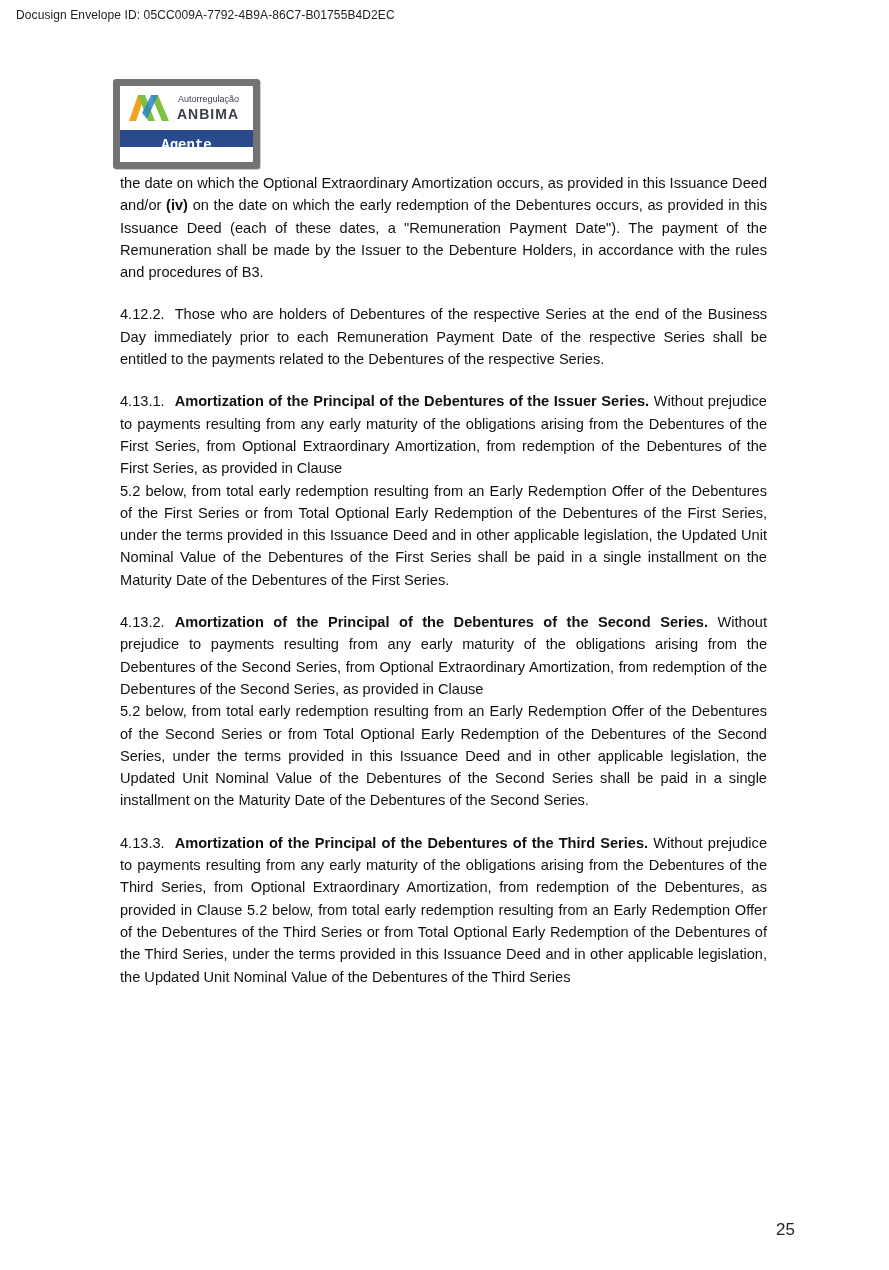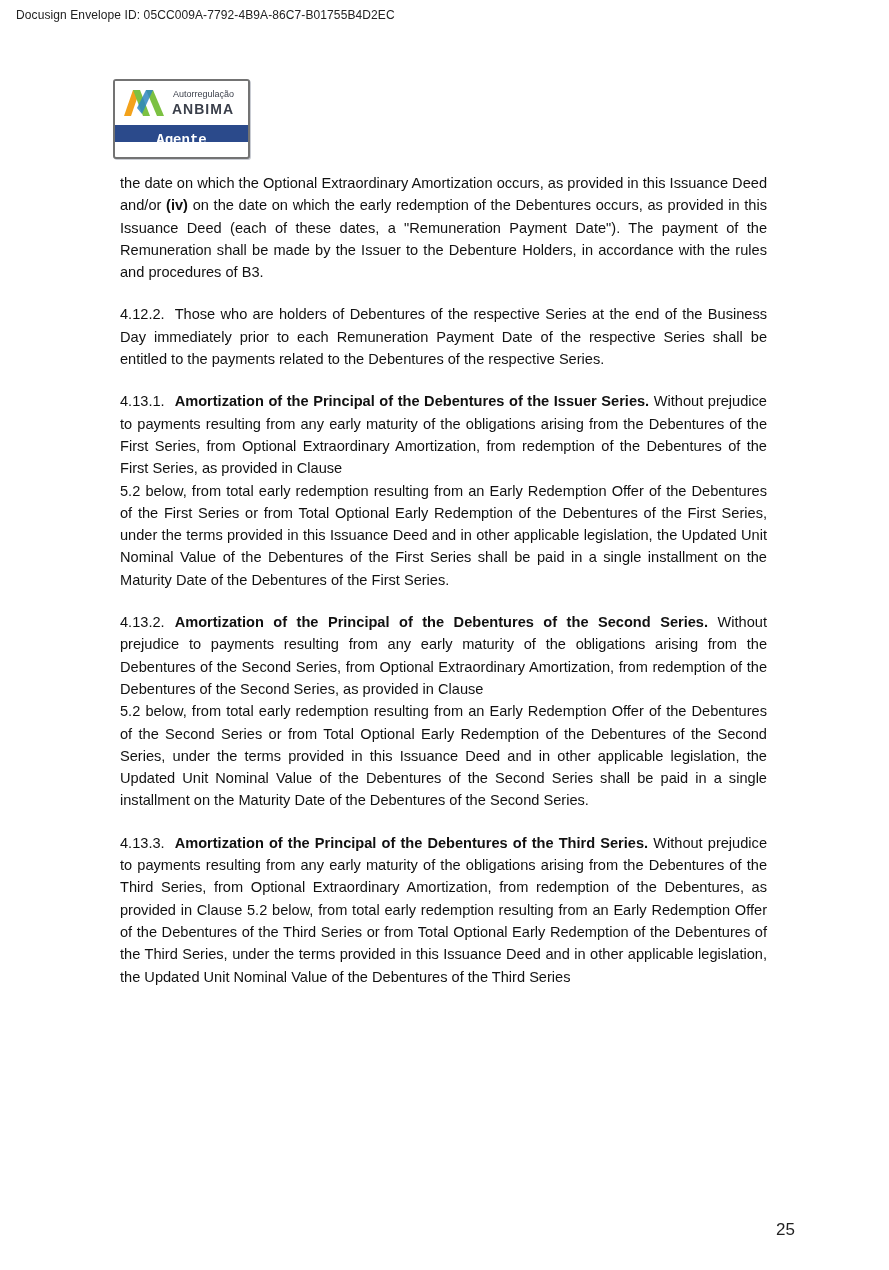--- a/index.html
+++ b/index.html
@@ -3,21 +3,21 @@
   <meta charset="utf-8">
   <style>
     html, body { margin: 0; padding: 0; background: #ffffff; }
     body { width: 889px; height: 1270px; position: relative; overflow: hidden; color: #111; }
     .envelope {
       position: absolute; left: 16px; top: 8px;
       font-family: "Liberation Sans", sans-serif; font-size: 12px; color: #222; letter-spacing: 0.1px;
     }
     .logo {
       position: absolute; left: 113px; top: 79px; width: 133px; height: 76px;
-      border: 2px solid #737373; border-radius: 3px; overflow: hidden; background: #fff;
+      border: 7px solid #737373; border-radius: 3px; overflow: hidden; background: #fff;
       box-shadow: 1px 1px 0 #c9ccd3;
     }
     .logo-top { position: relative; height: 44px; background: #fff; }
     .logo-mark { position: absolute; left: 9px; top: 9px; width: 40px; height: 26px; }
     .logo-sub {
       position: absolute; left: 58px; top: 8px; font-family: "Liberation Sans", sans-serif;
       font-size: 9px; color: #3a3f4a;
     }
     .logo-name {
       position: absolute; left: 57px; top: 20px; font-family: "Liberation Sans", sans-serif;

